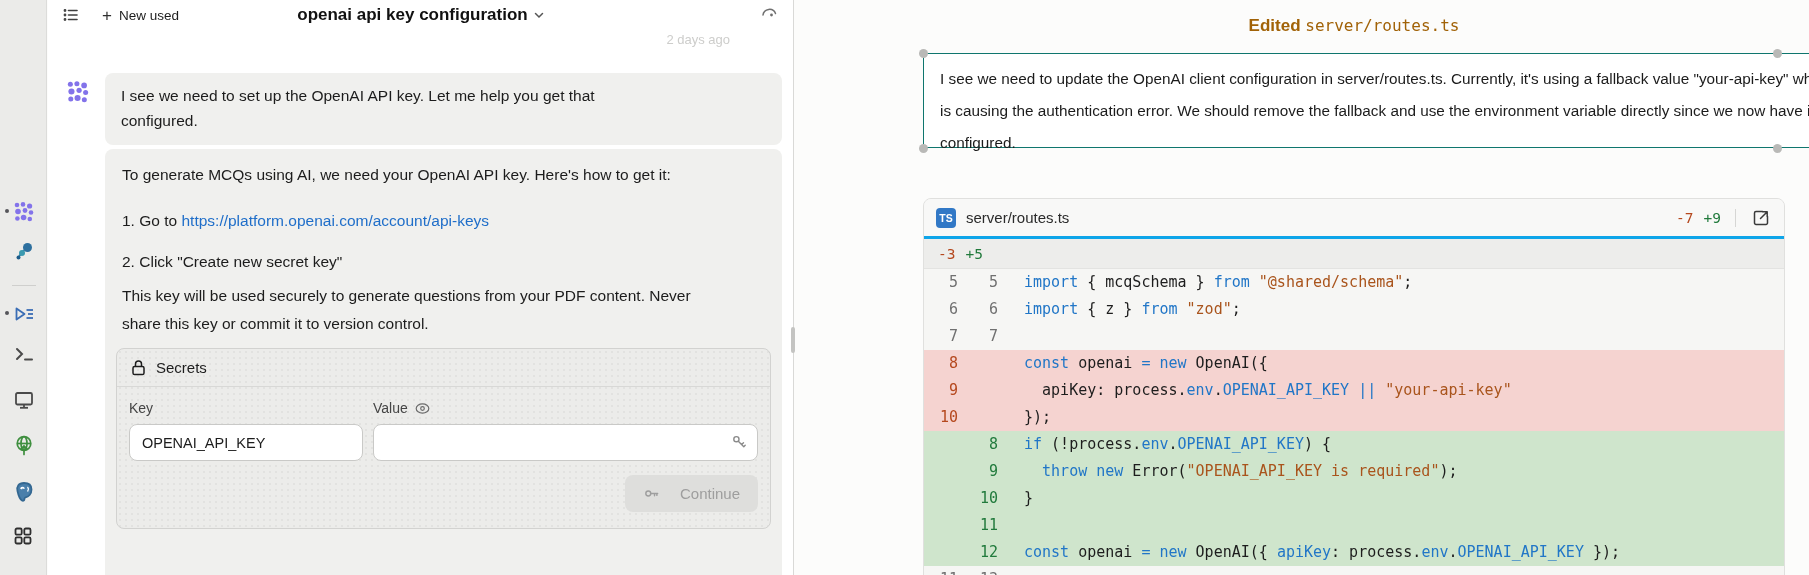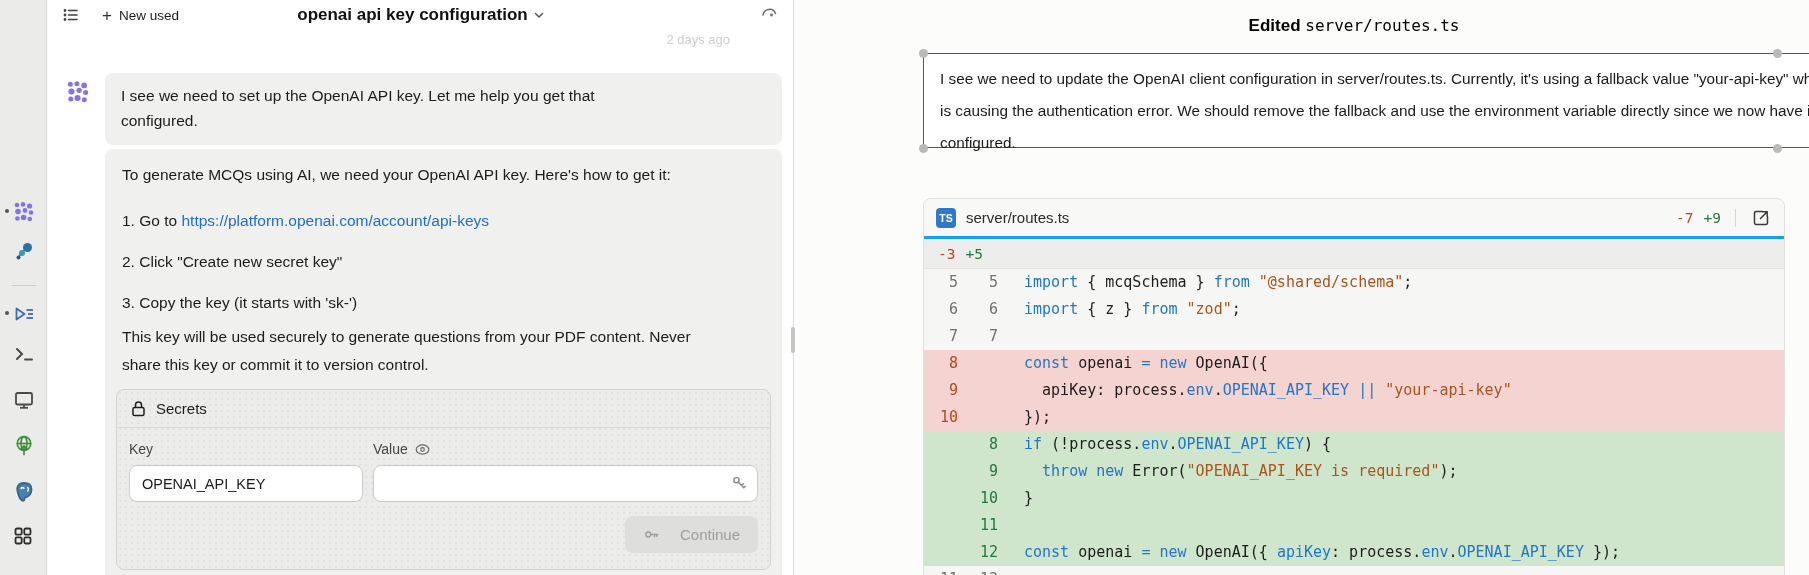--- a/index.html
+++ b/index.html
@@ -51,21 +51,21 @@
   .value-wrap .key-ic { position:absolute; right:10px; top:9px; }
   .btn-row { display:flex; justify-content:flex-end; margin-top:14px; }
   .continue-btn { display:flex; align-items:center; gap:20px; height:37px; padding:0 18px; background:#dededc; border:none; border-radius:8px; font-size:15px; color:#9e9e9e; font-family:"Liberation Sans",sans-serif; cursor:default; }
 
   
   #divider { position:absolute; left:793px; top:0; width:1px; height:575px; background:#d9d9d7; }
   #divider-thumb { position:absolute; left:791px; top:327px; width:4px; height:26px; border-radius:2px; background:#c4c4c2; cursor:col-resize; }
 
   
   #right { position:absolute; left:796px; top:0; width:1013px; height:575px; }
-  .r-title { position:absolute; left:127px; top:16px; width:862px; text-align:center; font-size:17px; color:#000000; }
+  .r-title { position:absolute; left:127px; top:16px; width:862px; text-align:center; font-size:17px; color:#a16207; }
   .r-title .pre { font-weight:700; }
   .r-title .file { font-family:"DejaVu Sans Mono", monospace; font-weight:500; font-size:16px; }
   .desc-box { position:absolute; left:127px; top:53px; width:927px; height:95px; background:#fff; border:1px solid #0f766e; padding:9px 16px; font-size:15.3px; line-height:32px; color:#1b1b1b; }
   .handle { position:absolute; width:9px; height:9px; border-radius:50%; background:#b9b9b7; }
 
   .diff-card { position:absolute; left:127px; top:198px; width:862px; height:395px; border:1px solid #e0e0de; border-radius:8px; background:#f6f6f4; overflow:hidden; }
   .diff-head { display:flex; align-items:center; gap:10px; height:40px; padding:0 12px; background:#f8f8f7; border-bottom:3px solid #0ea5e9; }
   .ts-badge { width:20px; height:20px; border-radius:4px; background:#3178c6; color:#fff; font-size:10.5px; font-weight:700; display:flex; align-items:center; justify-content:center; }
   .diff-file { font-size:15px; color:#2b2b2b; flex:1; }
   .mono { font-family:"DejaVu Sans Mono", monospace; }
@@ -213,21 +213,20 @@
 
     <div class="bubble" id="bubble1">
       <p>I see we need to set up the OpenAI API key. Let me help you get that configured.</p>
     </div>
 
     <div class="bubble" id="bubble2">
       <p class="lead inner-text">To generate MCQs using AI, we need your OpenAI API key. Here's how to get it:</p>
       <ol class="steps">
         <li><span>1.</span> <span>Go to </span><a class="link">https://platform.openai.com/account/api-keys</a></li>
         <li><span>2.</span> <span>Click "Create new secret key"</span></li>
-        <li><span>3.</span> <span>Copy the key (it starts with 'sk-')</span></li>
       </ol>
       <p class="note">This key will be used securely to generate questions from your PDF content. Never share this key or commit it to version control.</p>
 
       <div class="secrets-card">
         <div class="secrets-head">
           <span>
             <svg width="15" height="17" viewBox="0 0 15 17" fill="none" stroke="#1d1d1d" stroke-width="1.5">
               <rect x="2" y="7.5" width="11" height="8" rx="1.6"></rect>
               <path d="M4.5 7.5 V5 a3 3 0 0 1 6 0 V7.5"></path>
             </svg>

